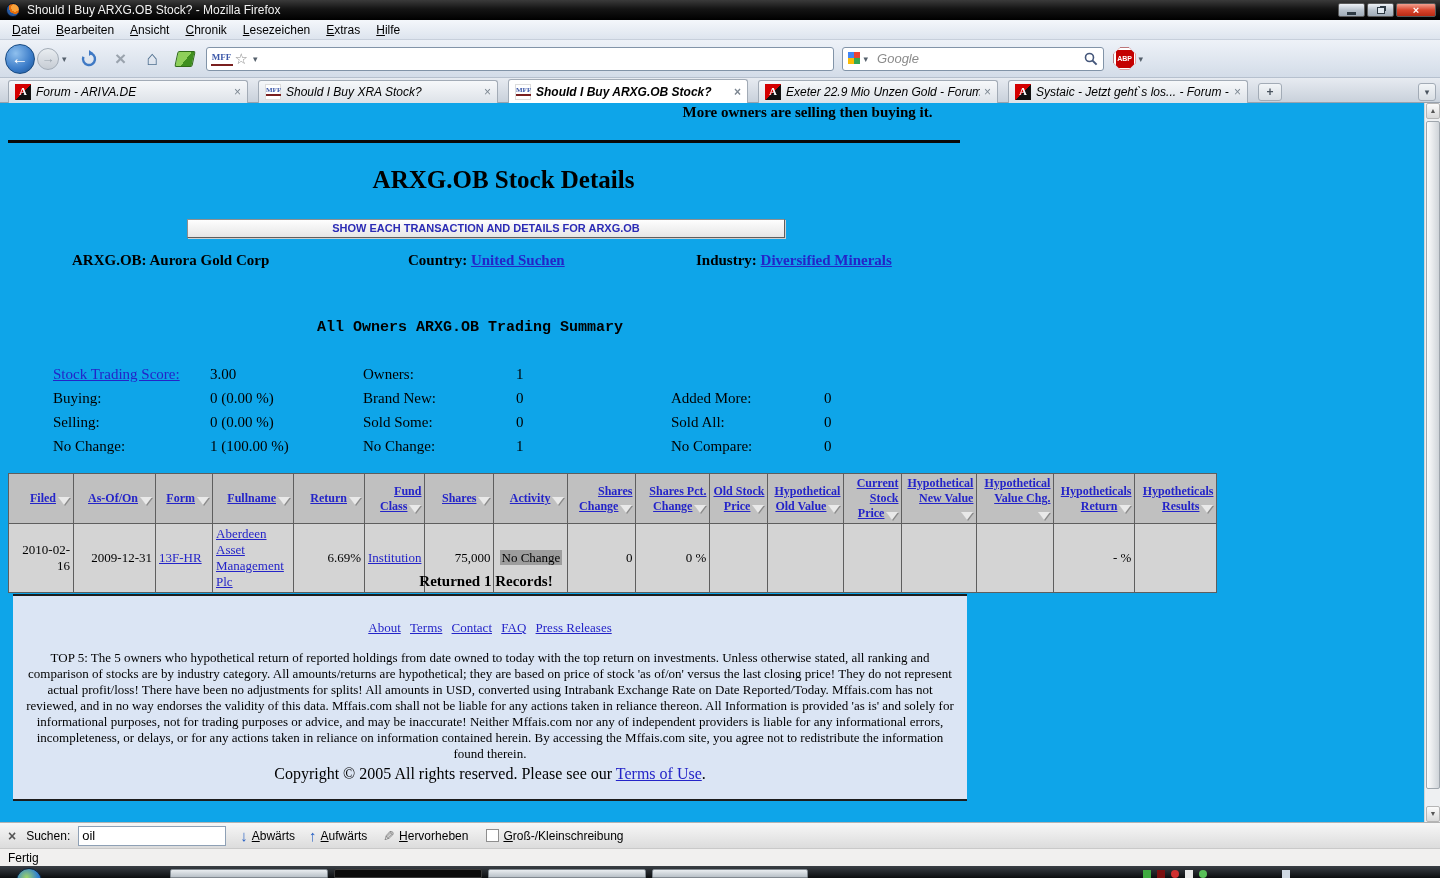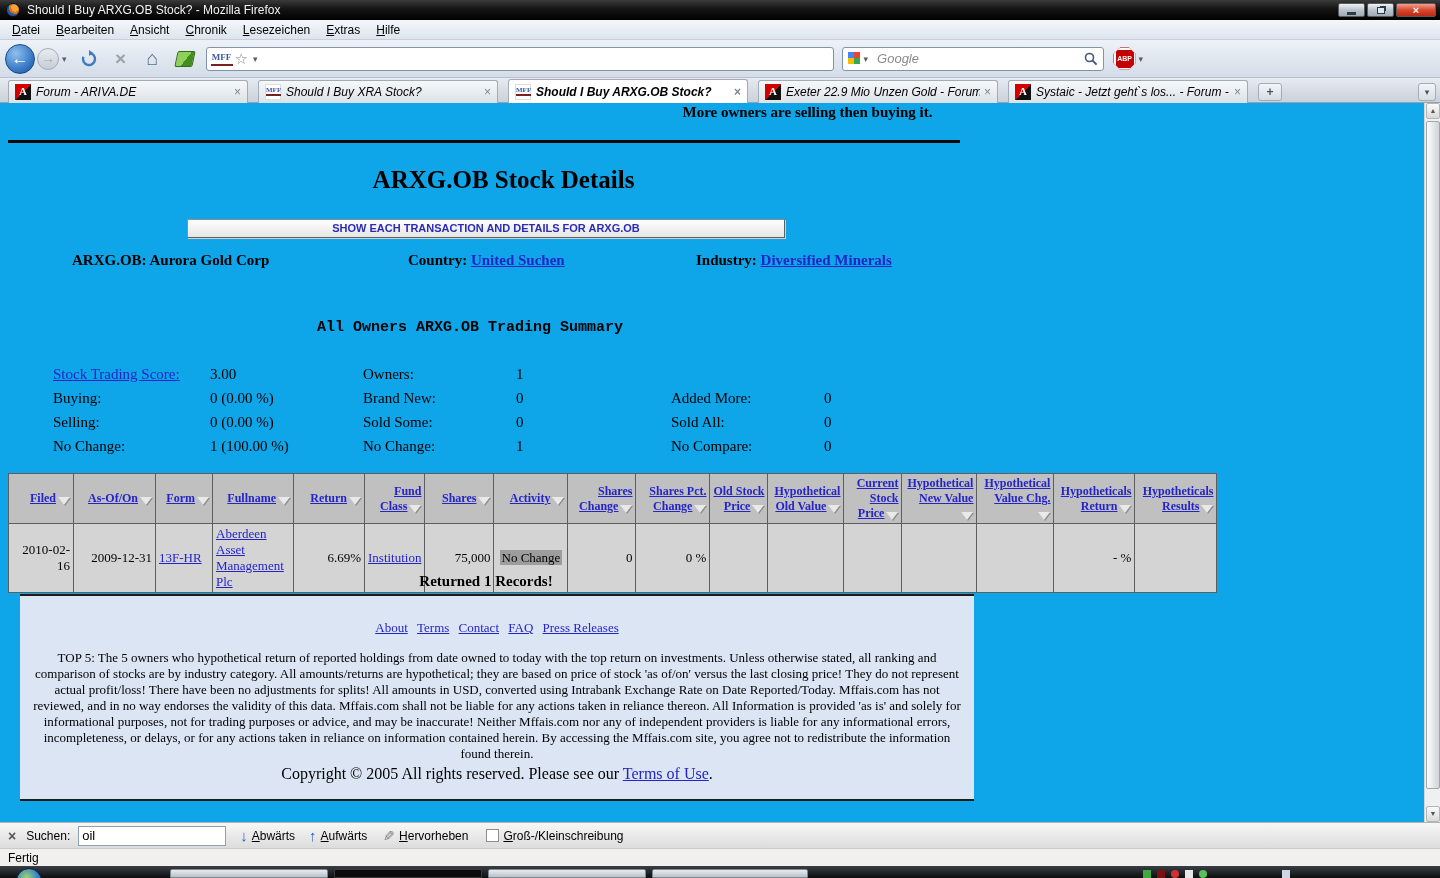--- a/index.html
+++ b/index.html
@@ -93,21 +93,21 @@
   #owners-table th { background:#c0c0c0; height:45px; text-align:right; vertical-align:middle;
     font-size:12px; font-weight:bold; }
   #owners-table th .hlink { color:#2424c8; text-decoration:underline; }
   #owners-table td { background:#d4d4d4; height:50px; font-size:13px; vertical-align:middle; }
   .sort { display:inline-block; width:0; height:0; border-left:6px solid transparent; border-right:6px solid transparent;
     border-top:8px solid #e9e9e9; margin-left:2px; vertical-align:-3px; filter:drop-shadow(1px 1px 0 #8a8a8a); }
   td.r { text-align:right; } td.c { text-align:center; } td.l { text-align:left; }
   .hl { background:#9d9d9d; padding:0 2px; }
 
   #returned { left:0; top:470px; width:972px; text-align:center; font-weight:bold; }
-  #footer-box { left:20px; top:491px; width:954px; height:207px; background:#dbe5f4; border-top:2px solid #1c1c1c; border-bottom:2px solid #1c1c1c; }
+  #footer-box { left:13px; top:491px; width:954px; height:207px; background:#dbe5f4; border-top:2px solid #1c1c1c; border-bottom:2px solid #1c1c1c; }
   #footer-links { margin-top:24px; text-align:center; font-size:13px; }
   #footer-links span { margin:0 3px; }
   #disclaimer { margin:14px auto 0; width:936px; text-align:center; font-size:13px; line-height:16px; }
   #copyright { margin-top:3px; text-align:center; font-size:16px; }
 
   
   #scrollbar { position:absolute; right:0; top:103px; width:16px; height:719px; background:#eef0f2; border-left:1px solid #d5d5d5; }
   .sb-btn { position:absolute; left:1px; width:14px; height:16px; background:linear-gradient(#fbfbfb,#d9d9d9); border:1px solid #b5b5b5; border-radius:2px; color:#555; font-size:7px; text-align:center; line-height:14px; }
   #sb-thumb { position:absolute; left:1px; top:18px; width:14px; height:668px; border:1px solid #9fa6ad; border-radius:2px;
     background:linear-gradient(90deg,#fdfdfd,#cfd4d9); }

